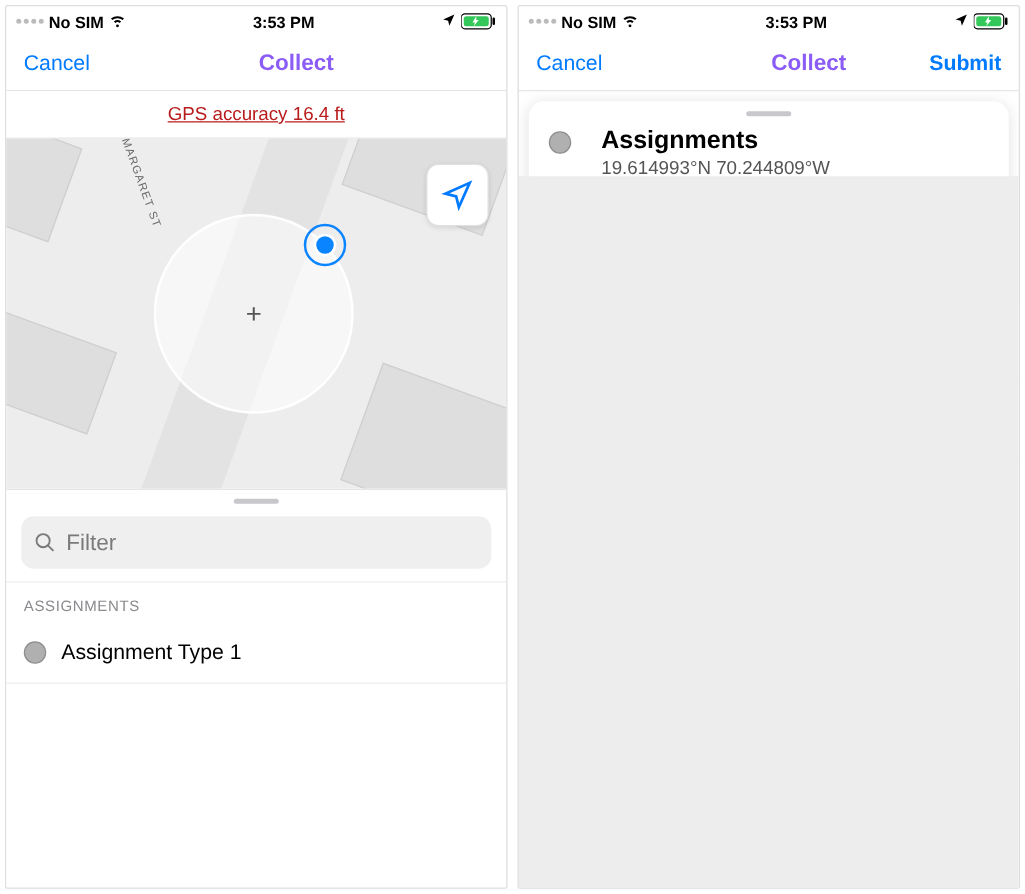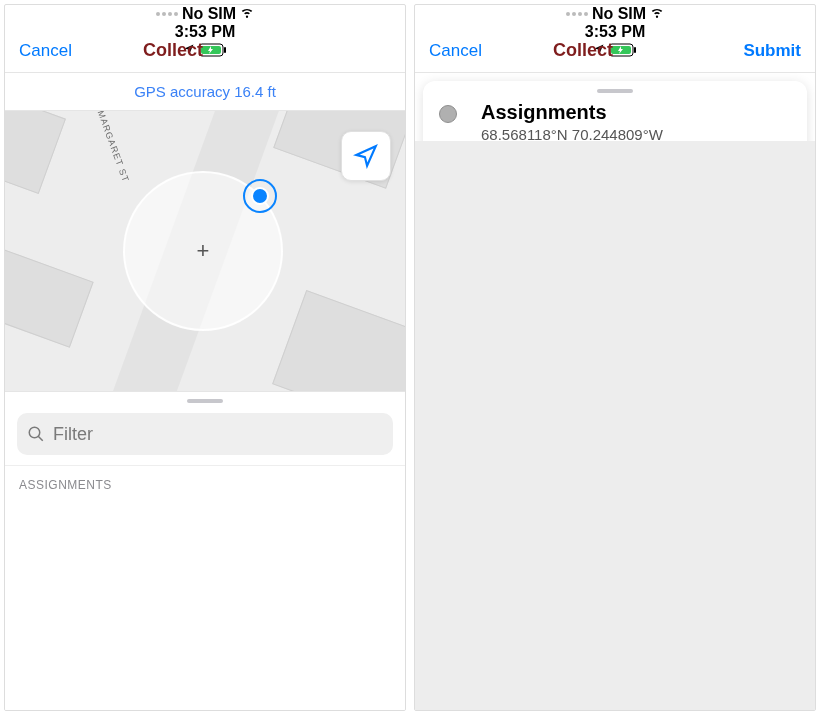--- a/index.html
+++ b/index.html
@@ -21,51 +21,51 @@
   flex-direction: column;
   overflow: hidden;
   position: relative;
 }
 .statusbar {
   height: 24px;
   display: flex;
   align-items: center;
   justify-content: space-between;
   padding: 0 8px;
-  font-size: 16px;
+  font-size: 13px;
   font-weight: 600;
   color: #000;
-  flex-direction: column;
 }
 .sb-left, .sb-right { display: flex; align-items: center; gap: 4px; }
 .sb-dots { display: flex; gap: 2px; }
 .sb-dot { width: 4px; height: 4px; border-radius: 50%; background: #bbb; }
 .sb-wifi svg { width: 14px; height: 14px; }
 .sb-batt { display: flex; align-items: center; }
 .sb-loc svg { width: 12px; height: 12px; }
 .navbar {
   height: 44px;
   display: flex;
   align-items: center;
   justify-content: space-between;
   padding: 0 14px;
   border-bottom: 1px solid #e5e5e5;
 }
 .nav-left, .nav-right { flex: 1; font-size: 17px; color: #007aff; }
 .nav-right { text-align: right; font-weight: 700; }
-.nav-title { flex: 1; text-align: left; font-size: 18px; font-weight: 700; color: #7f1d1d; }
+.nav-title { flex: 1; text-align: right; font-size: 18px; font-weight: 700; color: #8b5cf6; }
 .gps-banner {
   height: 38px;
   display: flex;
   align-items: center;
   justify-content: center;
   font-size: 15px;
-  color: #3b82f6;
+  color: #b91c1c;
   border-bottom: 1px solid #e5e5e5;
   background: #fff;
+  text-decoration: underline;
 }
 .map-area {
   flex: 0 0 280px;
   background: #ededed;
   position: relative;
   overflow: hidden;
 }
 .road {
   position: absolute;
   background: #e3e3e3;
@@ -287,20 +287,24 @@
     <div class="search-wrap">
       <div class="searchbox">
         <svg viewBox="0 0 24 24" fill="none" stroke-width="2">
             <circle cx="10" cy="10" r="7"></circle>
             <line x1="15" y1="15" x2="21" y2="21"></line>
           </svg>
         <span>Filter</span>
       </div>
     </div>
     <div class="section-header">ASSIGNMENTS</div>
+    <div class="list-row">
+      <span class="type-dot"></span>
+      <span>Assignment Type 1</span>
+    </div>
   </div>
 </div>
 
 <div class="phone">
   <div class="statusbar">
     <div class="sb-left">
       <div class="sb-dots">
         <span class="sb-dot"></span>
           <span class="sb-dot"></span>
           <span class="sb-dot"></span>
@@ -339,21 +343,21 @@
 
   <div class="right-content">
     <div class="map-bg-right"></div>
 
     <div class="card">
       <div class="grabber"></div>
       <div class="card-header">
         <span class="type-dot"></span>
         <div>
           <div class="card-title">Assignments</div>
-          <div class="card-sub">68.568118°N  70.244809°W</div>
+          <div class="card-sub">19.614993°N  70.244809°W</div>
         </div>
       </div>
       <div class="card-actions">
         <div class="action-btn">
           <svg viewBox="0 0 24 24">
               <path d="M4 7h3l2-3h6l2 3h3a2 2 0 012 2v9a2 2 0 01-2 2H4a2 2 0 01-2-2V9a2 2 0 012-2z" fill="#007aff"></path>
               <circle cx="12" cy="13" r="3.5" fill="#fff"></circle>
             </svg>
           <span>Take Photo</span>
         </div>

